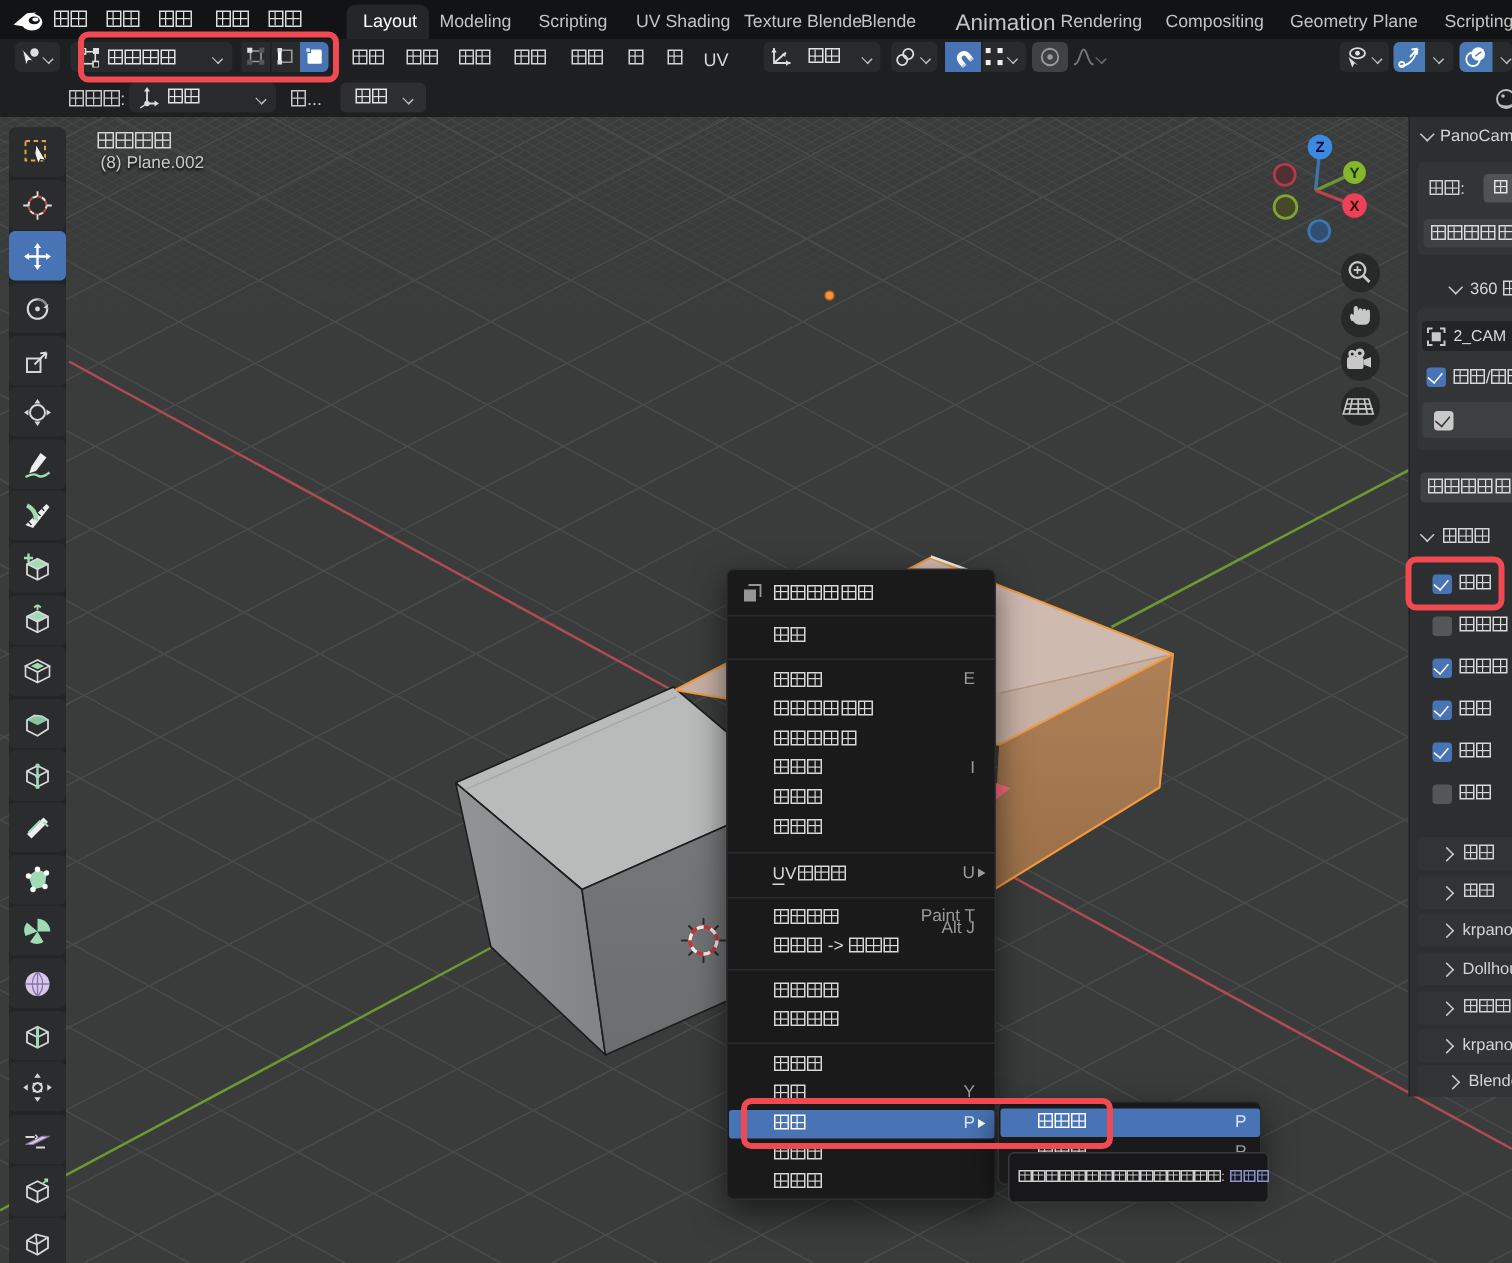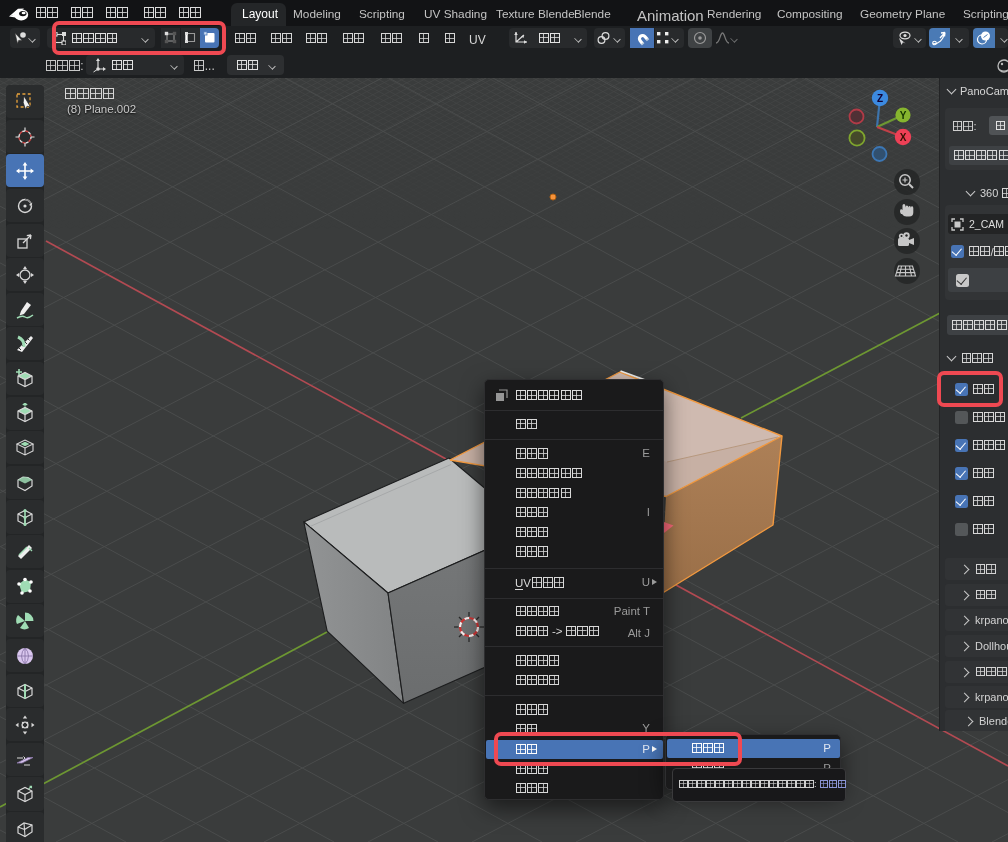--- a/index.html
+++ b/index.html
@@ -939,21 +939,21 @@
 <div class="ab" style="left:30px;top:146.0px;font-size:11.5px;color:#d8d8d8;white-space:nowrap"><i class="c"></i><i class="c"></i><i class="c"></i></div>
 <div class="ab" style="left:30px;top:165.6px;font-size:11.5px;color:#d8d8d8;white-space:nowrap"><i class="c"></i><i class="c"></i><i class="c"></i></div>
 <div class="ab" style="left:0;top:188.0px;width:178px;height:1px;background:#2d2d2f"></div>
 <div class="ab" style="left:30px;top:196.6px;font-size:11.5px;color:#d8d8d8;white-space:nowrap"><span style="border-bottom:1px solid #d8d8d8">U</span>V<i class="c"></i><i class="c"></i><i class="c"></i></div>
     <div class="ab" style="right:13px;top:196.0px;font-size:11.5px;color:#9a9a9a">U</div>
     <div class="ab" style="right:6px;top:199.4px;width:0;height:0;border-left:5px solid #9a9a9a;border-top:3.8px solid transparent;border-bottom:3.8px solid transparent"></div>
 <div class="ab" style="left:0;top:218.2px;width:178px;height:1px;background:#2d2d2f"></div>
 <div class="ab" style="left:30px;top:225.5px;font-size:11.5px;color:#d8d8d8;white-space:nowrap"><i class="c"></i><i class="c"></i><i class="c"></i><i class="c"></i></div>
     <div class="ab" style="right:13px;top:224.9px;font-size:11.5px;color:#9a9a9a">Paint T</div>
 <div class="ab" style="left:30px;top:245.0px;font-size:11.5px;color:#d8d8d8;white-space:nowrap"><i class="c"></i><i class="c"></i><i class="c"></i> -&gt; <i class="c"></i><i class="c"></i><i class="c"></i></div>
-    <div class="ab" style="right:13px;top:247px;font-size:11.5px;color:#9a9a9a">Alt J</div>
+    <div class="ab" style="right:13px;top:233px;font-size:11.5px;color:#9a9a9a">Alt J</div>
 <div class="ab" style="left:0;top:266.2px;width:178px;height:1px;background:#2d2d2f"></div>
 <div class="ab" style="left:30px;top:274.6px;font-size:11.5px;color:#d8d8d8;white-space:nowrap"><i class="c"></i><i class="c"></i><i class="c"></i><i class="c"></i></div>
 <div class="ab" style="left:30px;top:294.0px;font-size:11.5px;color:#d8d8d8;white-space:nowrap"><i class="c"></i><i class="c"></i><i class="c"></i><i class="c"></i></div>
 <div class="ab" style="left:0;top:315.3px;width:178px;height:1px;background:#2d2d2f"></div>
 <div class="ab" style="left:30px;top:323.7px;font-size:11.5px;color:#d8d8d8;white-space:nowrap"><i class="c"></i><i class="c"></i><i class="c"></i></div>
 <div class="ab" style="left:30px;top:343.0px;font-size:11.5px;color:#d8d8d8;white-space:nowrap"><i class="c"></i><i class="c"></i></div>
     <div class="ab" style="right:13px;top:342.4px;font-size:11.5px;color:#9a9a9a">Y</div>
 <div class="ab" style="left:1px;top:359.9px;width:177px;height:19.4px;background:#4874b5;border-radius:2px"></div>
     <div class="ab" style="left:30px;top:363.2px;font-size:11.5px;color:#fff;white-space:nowrap"><i class="c"></i><i class="c"></i></div>
     <div class="ab" style="right:13px;top:362.6px;font-size:11.5px;color:#dfe6f2">P</div>

